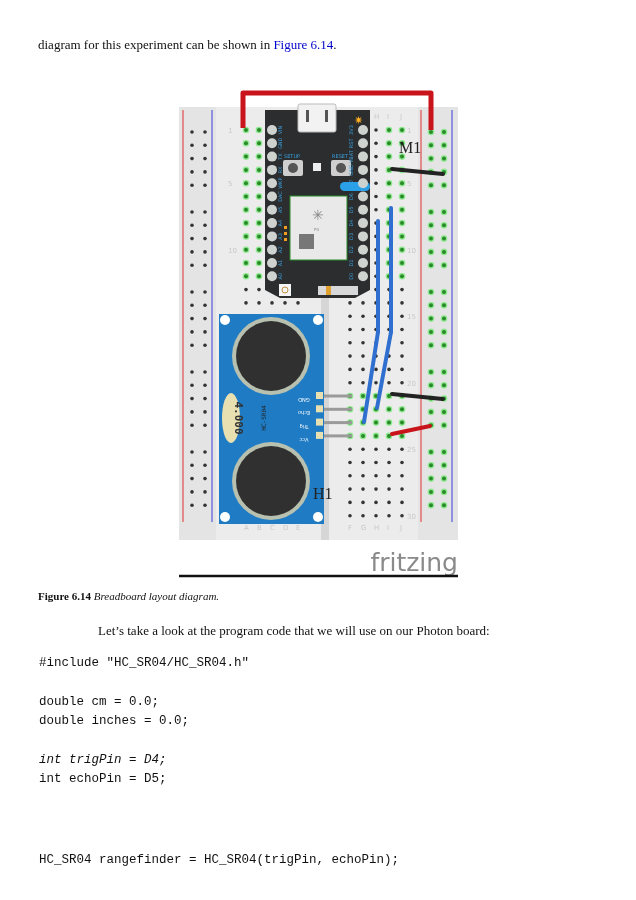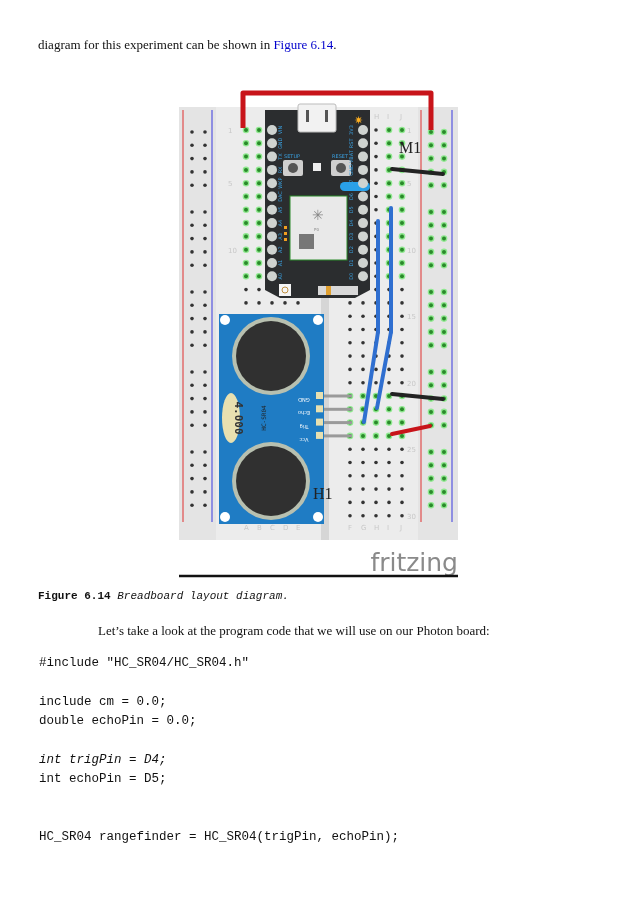--- a/index.html
+++ b/index.html
@@ -1,19 +1,19 @@
 <!DOCTYPE html>
 <html><head>
 <meta charset="utf-8">
 <style>
   html, body { margin:0; padding:0; background:#ffffff; }
   body { width:636px; height:900px; position:relative; overflow:hidden; }
   .prose { position:absolute; font-family:"Liberation Serif", serif; font-size:13px; color:#111; white-space:nowrap; }
   .link { color:#0000cc; }
-  .caption { position:absolute; left:38px; top:590px; font-family:Liberation Mono, monospace; font-size:11px; color:#111; white-space:nowrap; }
+  .caption { position:absolute; left:38px; top:590px; font-family:Liberation Serif, serif; font-size:11px; color:#111; white-space:nowrap; }
   .caption b { font-weight:bold; }
   .caption i { font-style:italic; }
   .code { position:absolute; left:39px; font-family:"Liberation Mono", monospace; font-size:12.5px; color:#111; white-space:pre; }
   #figure { position:absolute; left:0; top:0; }
 </style>
 </head>
 <body>
 
 <div class="prose" style="left:38px; top:37px;"><span>diagram for this experiment can be shown in </span><span class="link">Figure 6.14</span><span>.</span></div>
 
@@ -560,20 +560,20 @@
   <line x1="179" y1="576" x2="458" y2="576" stroke="#111" stroke-width="2.5"></line>
 </svg>
 
 <div class="caption"><b>Figure 6.14</b> <i>Breadboard layout diagram.</i></div>
 
 <div class="prose" style="left:62px; top:623px;margin-left:36px;">Let’s take a look at the program code that we will use on our Photon board:</div>
 
 <div id="codeblock">
     <div class="code" style="top: 656px;">#include "HC_SR04/HC_SR04.h"</div>
     <div class="code" style="top: 675.4px;"></div>
-    <div class="code" style="top: 694.8px;">include cm = 0.0;</div>
-    <div class="code" style="top: 714.2px;">double echoPin = 0.0;</div>
+    <div class="code" style="top: 694.8px;">double cm = 0.0;</div>
+    <div class="code" style="top: 714.2px;">double inches = 0.0;</div>
     <div class="code" style="top: 733.6px;"></div>
     <div class="code" style="top: 753px; font-style: italic;">int trigPin = D4;</div>
     <div class="code" style="top: 772.4px; text-align: right;">int echoPin = D5;</div>
     <div class="code" style="top: 791.8px;"></div>
-    <div class="code" style="top: 830px;">HC_SR04 rangefinder = HC_SR04(trigPin, echoPin);</div>
+    <div class="code" style="top: 853px;">HC_SR04 rangefinder = HC_SR04(trigPin, echoPin);</div>
   </div>
 
 </body></html>

